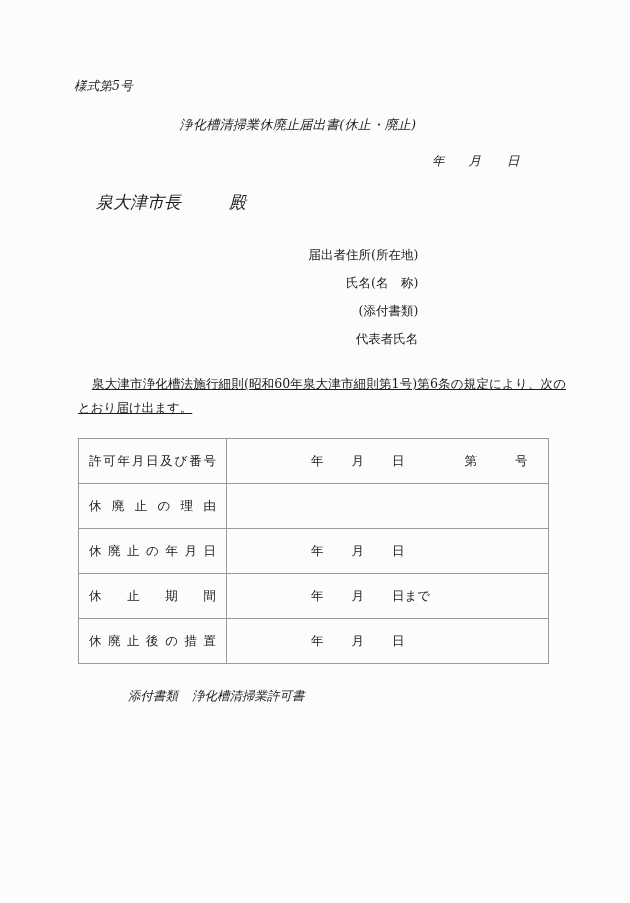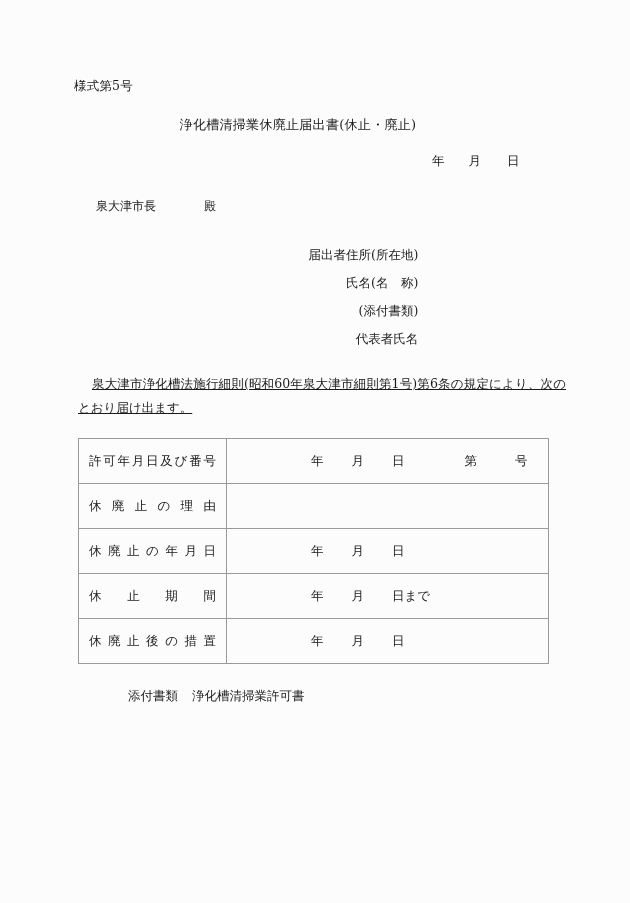--- a/index.html
+++ b/index.html
@@ -13,21 +13,21 @@
   }
   .page {
     position: relative;
     width: 630px;
     height: 903px;
     background: #fcfcfd;
     overflow: hidden;
   }
 
   
-  .abs { position: absolute; white-space: pre; }
+  .abs { position: absolute; white-space: pre; font-style: italic; }
 
   .form-no {
     left: 74px;
     top: 78px;
     font-size: 12.5px;
     letter-spacing: 0.2px;
   }
 
   .doc-title {
     left: 0;
@@ -43,22 +43,22 @@
   .date-line {
     left: 432px;
     top: 153px;
     font-size: 12.5px;
   }
   .date-line .gap-a { display: inline-block; width: 24px; }
   .date-line .gap-b { display: inline-block; width: 26px; }
 
   .addressee {
     left: 96px;
-    top: 198px;
-    font-size: 12px;
+    top: 191px;
+    font-size: 17px;
   }
   .addressee .sp { display: inline-block; width: 48px; }
 
   
   .submitter {
     position: absolute;
     left: 300px;
     top: 241px;
     font-size: 12.5px;
     text-align: right;

